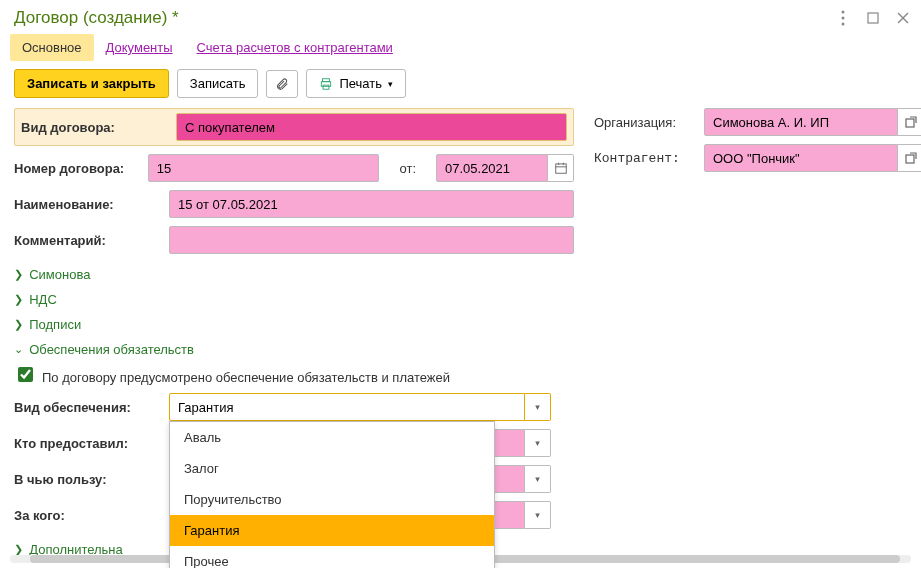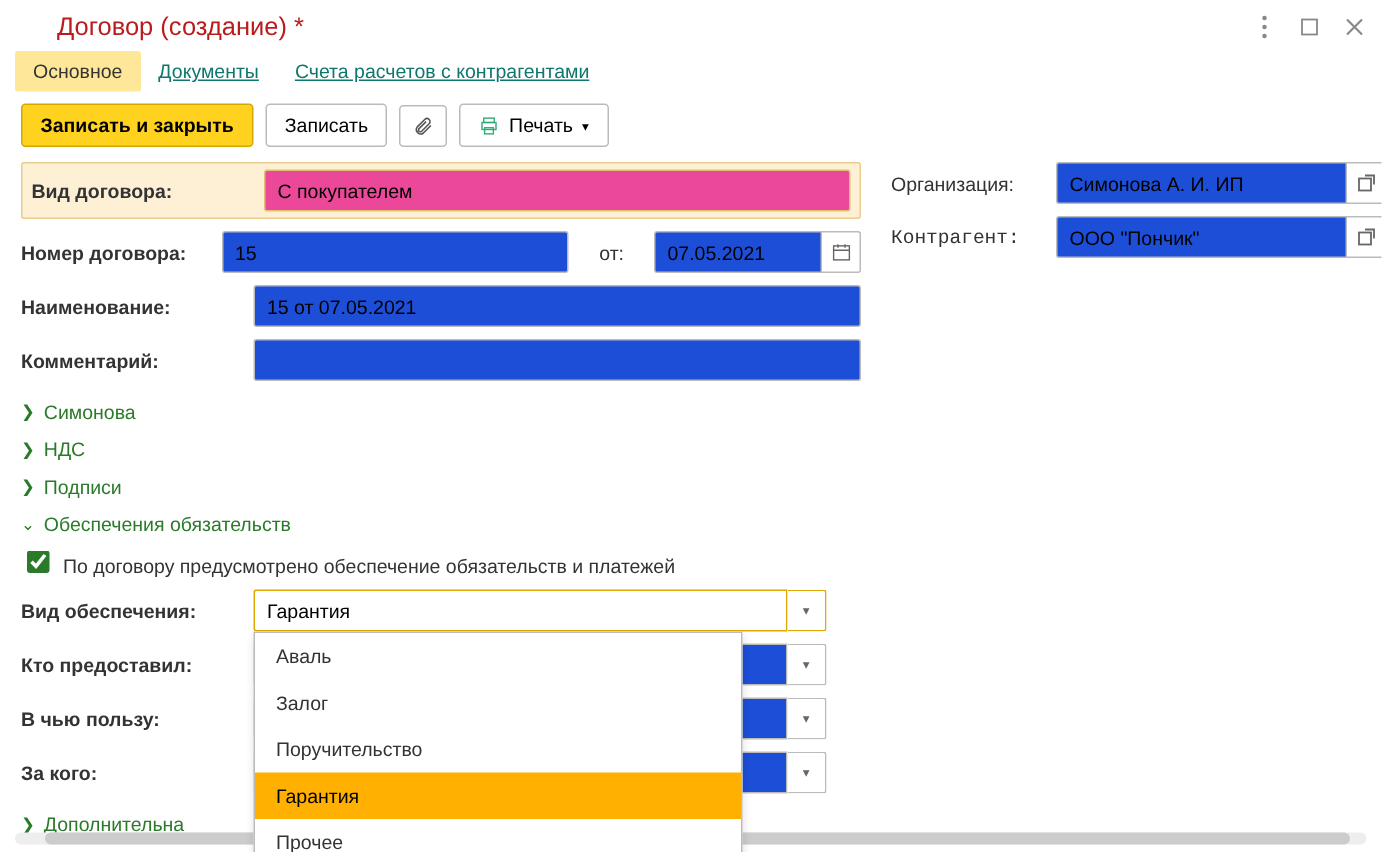--- a/index.html
+++ b/index.html
@@ -1,33 +1,33 @@
 <!DOCTYPE html>
 <html><head>
 <meta charset="utf-8">
 <style>
   * { box-sizing: border-box; }
   html, body { margin: 0; padding: 0; font-family: Arial, sans-serif; font-size: 13px; color: #333; background: #fff; }
   .window { width: 921px; height: 568px; position: relative; overflow: hidden; }
   .titlebar { display: flex; align-items: center; justify-content: space-between; padding: 8px 10px 6px 14px; }
-  .titlebar .title { font-size: 17px; color: #b91c1c; margin-left: 24px; }
+  .titlebar .title { font-size: 17px; color: #4d7c0f; }
   .title-controls { display: flex; gap: 14px; align-items: center; color: #888; }
   .title-controls span { cursor: pointer; display: inline-flex; align-items: center; justify-content: center; width: 16px; height: 16px; }
   .tabs { display: flex; gap: 0; padding: 0 10px 8px 10px; align-items: center; }
   .tab { padding: 6px 12px; font-size: 13px; cursor: pointer; border-radius: 2px; }
   .tab.active { background: #ffe79a; color: #333; }
-  .tab.link { color: #0f766e; text-decoration: underline; }
+  .tab.link { color: #a21caf; text-decoration: underline; }
   .toolbar { display: flex; gap: 8px; padding: 0 14px 10px 14px; align-items: center; }
   .btn { border: 1px solid #bbb; background: #fff; padding: 6px 12px; border-radius: 3px; cursor: pointer; font-size: 13px; display: inline-flex; align-items: center; gap: 6px; }
   .btn.primary { background: #ffd21f; border-color: #d4a800; font-weight: bold; }
   .btn.icon-only { padding: 6px 8px; }
   .form-area { padding: 0 14px; }
   .row { display: flex; gap: 20px; margin-bottom: 8px; align-items: center; }
   .field-label { width: 135px; font-size: 13px; color: #333; font-weight: bold; }
-  .input { border: 1px solid #bbb; border-radius: 2px; padding: 5px 8px; font-size: 13px; background: #1d4ed8; height: 28px; }
+  .input { border: 1px solid #bbb; border-radius: 2px; padding: 5px 8px; font-size: 13px; background: #f9a8d4; height: 28px; }
   .input.hl { background: #ec4899; border-color: #e0c070; }
   .input-combo { display: flex; align-items: stretch; }
   .input-combo .input { border-top-right-radius: 0; border-bottom-right-radius: 0; }
   .input-combo .addon { border: 1px solid #bbb; border-left: none; display: flex; align-items: center; justify-content: center; width: 26px; background: #fff; border-top-right-radius: 2px; border-bottom-right-radius: 2px; cursor: pointer; }
   .col-left { width: 560px; }
   .col-right { flex: 1; }
   .two-col { display: flex; gap: 20px; }
   .group-toggle { color: #2a7a2a; cursor: pointer; display: flex; align-items: center; gap: 6px; padding: 5px 0; font-size: 13px; }
   .group-toggle .caret { font-size: 11px; }
   .checkbox-row { display: flex; align-items: flex-end; gap: 6px; padding: 2px 0 8px 0; }

